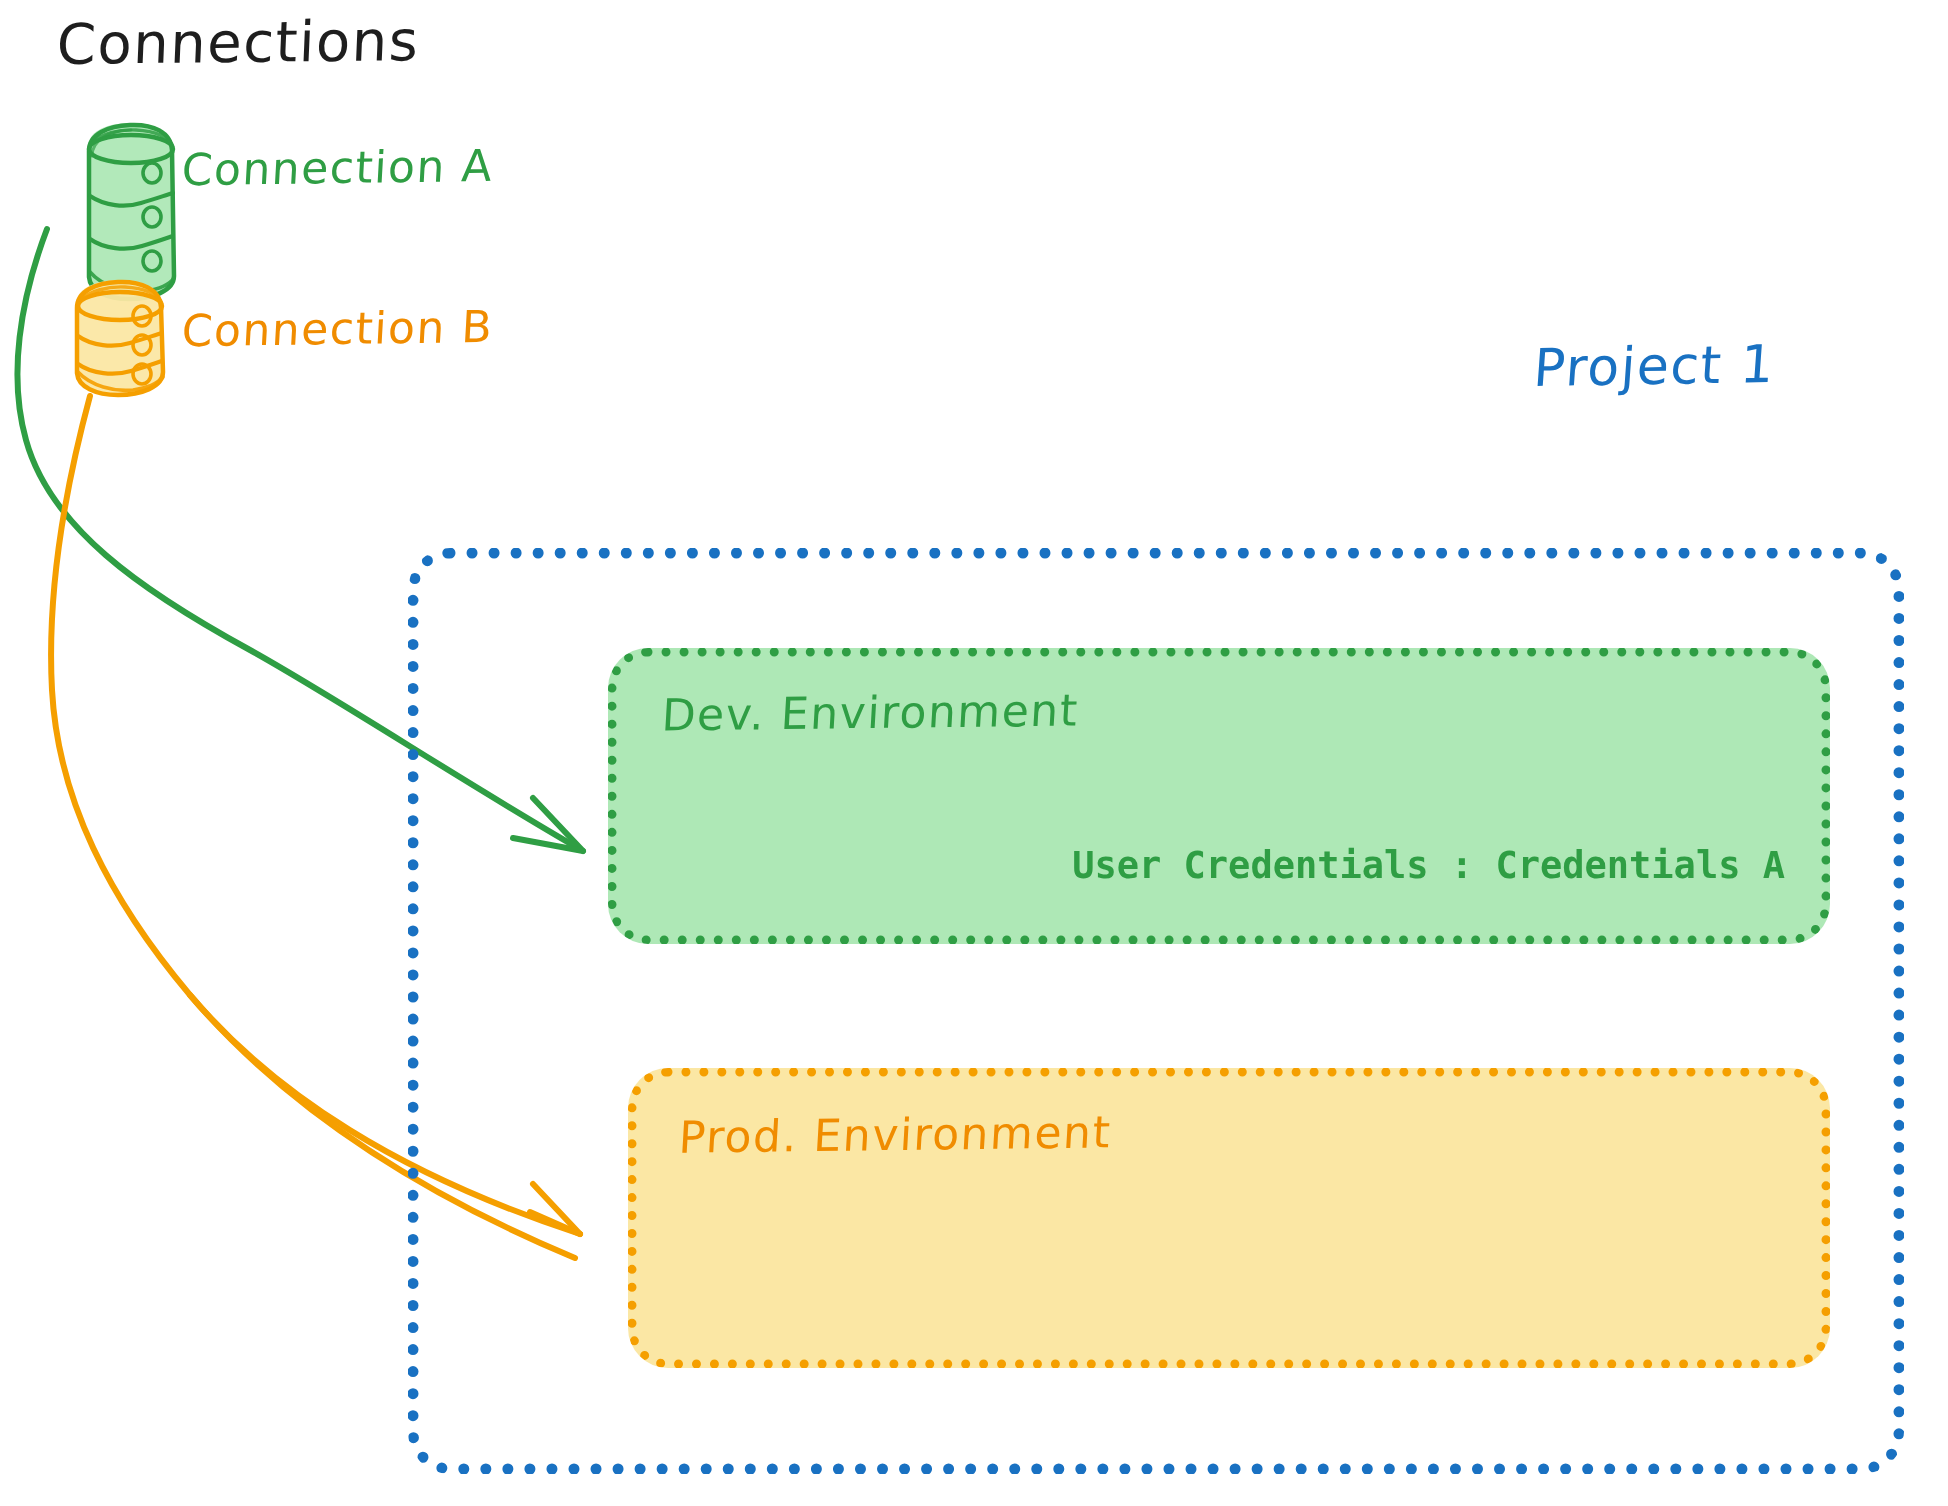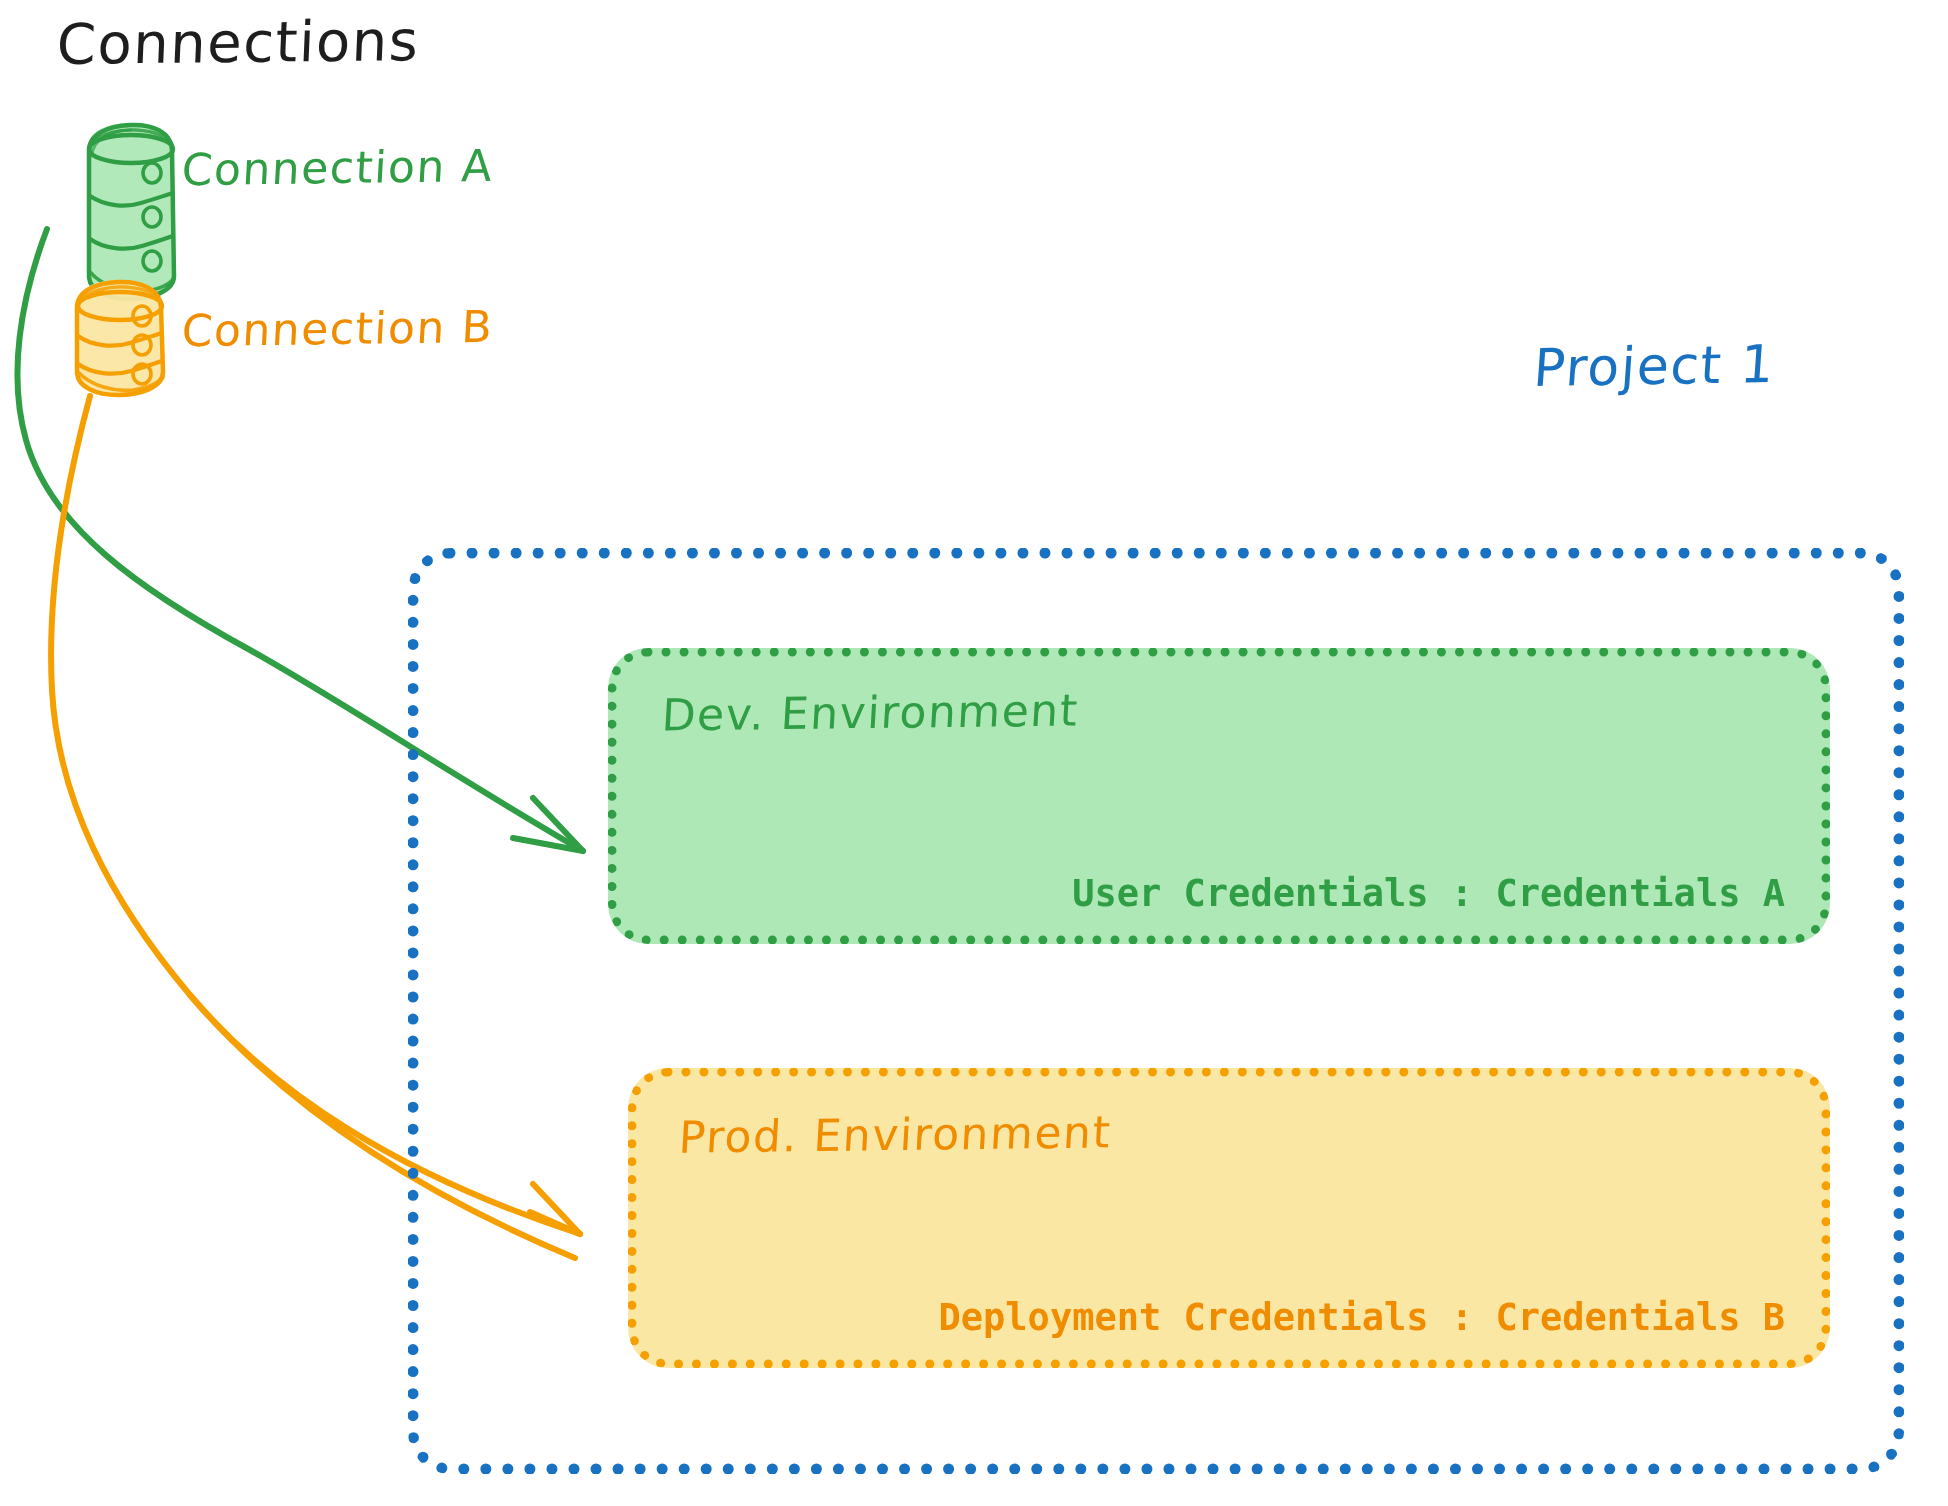--- a/index.html
+++ b/index.html
@@ -107,21 +107,21 @@
   }
   #prod-title {
     left: 42px;
     top: 32px;
     color: #f08c00;
   }
   .env-cred {
     position: absolute;
     font-size: 37px;
     right: 36px;
-    bottom: 20px;
+    bottom: 48px;
     margin-top: 9px;
   }
   #dev-cred { color: #2f9e44; }
   #prod-cred { color: #f08c00; }
 
   
   #project-box {
     position: absolute;
     left: 408px;
     top: 548px;
@@ -204,16 +204,15 @@
 
   <div id="project-box"></div>
 
   <div class="env-box" id="dev-box">
     <div class="hand env-title" id="dev-title">Dev. Environment</div>
     <div class="mono env-cred" id="dev-cred">User Credentials : Credentials A</div>
   </div>
 
   <div class="env-box" id="prod-box">
     <div class="hand env-title" id="prod-title">Prod. Environment</div>
-    <div class="mono env-cred" id="prod-cred">Deployment Credentials : Credentials B</div>
   </div>
 
 </div>
 
 </body></html>

